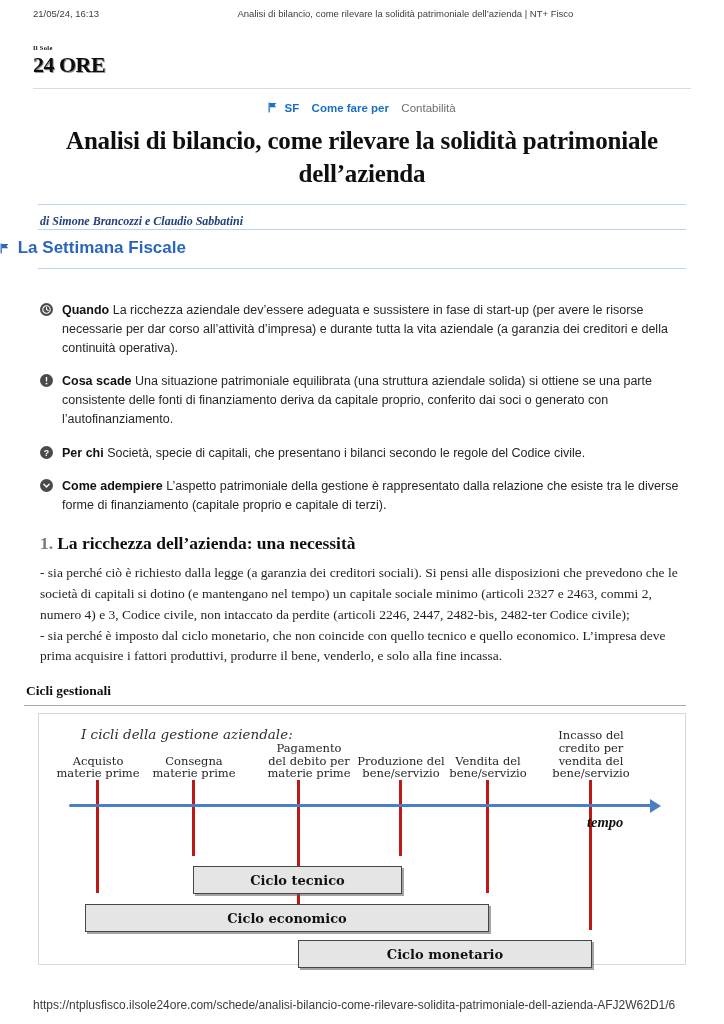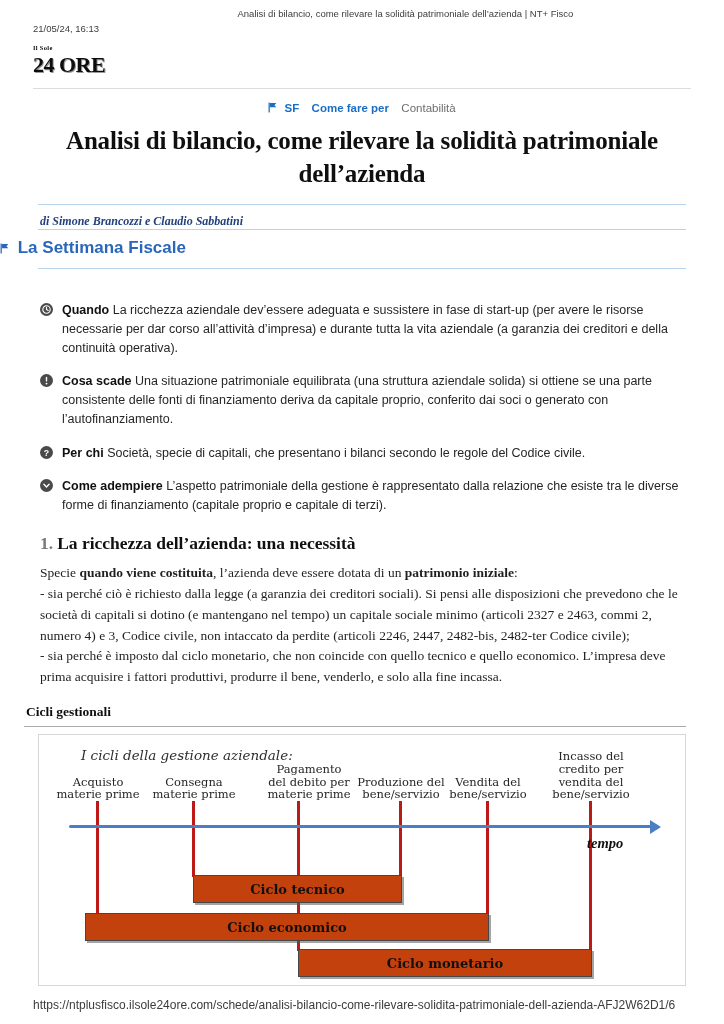--- a/index.html
+++ b/index.html
@@ -2,21 +2,21 @@
 <html lang="it"><head>
 <meta charset="utf-8">
 <style>
   html,body{margin:0;padding:0;}
   body{
     width:724px;height:1024px;position:relative;background:#ffffff;
     font-family:"Liberation Sans",sans-serif;color:#1a1a1a;overflow:hidden;
   }
   
   .pdf-header{position:relative;height:20px;margin-top:8px;font-size:9.5px;color:#3c3c3c;}
-  .pdf-header .dt{position:absolute;left:33px;top:15px;}
+  .pdf-header .dt{position:absolute;left:33px;top:0;}
   .pdf-header .doc{position:absolute;left:56%;top:0;transform:translateX(-50%);white-space:nowrap;}
   
   .masthead{display:flex;justify-content:space-between;align-items:flex-start;margin:16px 33px 0 33px;}
   .ntlogo{line-height:1;}
   .ntlogo .row1{font-size:21px;font-weight:800;letter-spacing:-.5px;font-family:"Liberation Sans",sans-serif;}
   .ntlogo .nt{color:#111;}
   .ntlogo .plus{color:#1f7ae0;}
   .ntlogo .fisco{color:#1f7ae0;margin-left:4px;}
   .ntlogo .row2{font-size:8.5px;font-weight:700;margin-top:2px;color:#111;}
   .ntlogo .row2 .plusword{color:#1f7ae0;}
@@ -57,22 +57,22 @@
   .fig-caption{font:italic 13.5px "DejaVu Serif",serif;color:#2e2e2e;margin:2px 0 0 32px;}
   .diagram{position:relative;height:212px;margin-top:4px;font-family:"DejaVu Serif",serif;}
   .ev{position:absolute;width:112px;text-align:center;font-size:11.5px;line-height:1.12;color:#262626;white-space:pre-line;bottom:178px;}
   .ev1{left:-7px;}  .ev2{left:89px;} .ev3{left:204px;} .ev4{left:296px;} .ev5{left:383px;} .ev6{left:486px;}
   .mk{position:absolute;width:3px;background:#bb1a17;top:34px;}
   .mk1{left:47px;height:113px;} .mk2{left:143px;height:76px;} .mk3{left:248px;height:150px;}
   .mk4{left:350px;height:76px;} .mk5{left:437px;height:113px;} .mk6{left:540px;height:150px;}
   .tl-line{position:absolute;left:20px;top:58px;width:585px;height:3px;background:#4b7fc3;border-radius:2px;}
   .tl-arrow{position:absolute;left:601px;top:52.5px;width:0;height:0;border-left:11px solid #4b7fc3;border-top:7px solid transparent;border-bottom:7px solid transparent;}
   .tempo{position:absolute;left:538px;top:68px;font:700 italic 14.5px "Liberation Serif",serif;color:#111;}
-  .cyc{position:absolute;height:26px;background:#c2410c;border:1.6px solid #464646;box-shadow:2px 2px 0 rgba(90,90,90,.55);
-       display:flex;align-items:center;justify-content:center;font:700 13px "DejaVu Serif",serif;color:#111;}
+  .cyc{position:absolute;height:26px;background:#e5e5e5;border:1.6px solid #464646;box-shadow:2px 2px 0 rgba(90,90,90,.55);
+       display:flex;align-items:center;justify-content:center;font:700 13px "DejaVu Serif",serif;color:#111;margin-top:12px;}
   .cyc-tec{left:144px;top:108px;width:207px;}
   .cyc-eco{left:36px;top:146px;width:402px;}
   .cyc-mon{left:249px;top:182px;width:292px;}
   
   .pdf-footer{position:absolute;left:0;right:0;bottom:12px;display:flex;
               padding:0 36px 0 33px;font-size:12px;color:#3c3c3c;}
 </style>
 </head>
 <body>
 
@@ -160,21 +160,20 @@
         </svg>
     </span>
     <b>Come adempiere</b><span> L’aspetto patrimoniale della gestione è rappresentato dalla relazione che esiste tra le diverse forme di finanziamento (capitale proprio e capitale di terzi).</span>
   </div>
 </div>
 
 <div class="section-h">
   <span class="num">1.</span><span>La ricchezza dell’azienda: una necessità</span>
 </div>
 <div class="para">
-  <div class="pline"><span>Specie </span><span style="font-weight: 700;">quando viene costituita</span><span>, l’azienda deve essere dotata di un </span><span style="font-weight: 700;">patrimonio iniziale</span><span>:</span></div>
   <div class="pline"><span>- sia perché ciò è richiesto dalla legge (a garanzia dei creditori sociali). Si pensi alle disposizioni che prevedono che le società di capitali si dotino (e mantengano nel tempo) un capitale sociale minimo (articoli 2327 e 2463, commi 2, numero 4) e 3, Codice civile, non intaccato da perdite (articoli 2246, 2447, 2482-bis, 2482-ter Codice civile);</span></div>
   <div class="pline"><span>- sia perché è imposto dal ciclo monetario, che non coincide con quello tecnico e quello economico. L’impresa deve prima acquisire i fattori produttivi, produrre il bene, venderlo, e solo alla fine incassa.</span></div>
 </div>
 
 <div class="fig-h">Cicli gestionali</div>
 <div class="figure">
   <div class="fig-caption">I cicli della gestione aziendale:</div>
   <div class="diagram">
     <div class="ev ev1">Acquisto
 materie prime</div>

